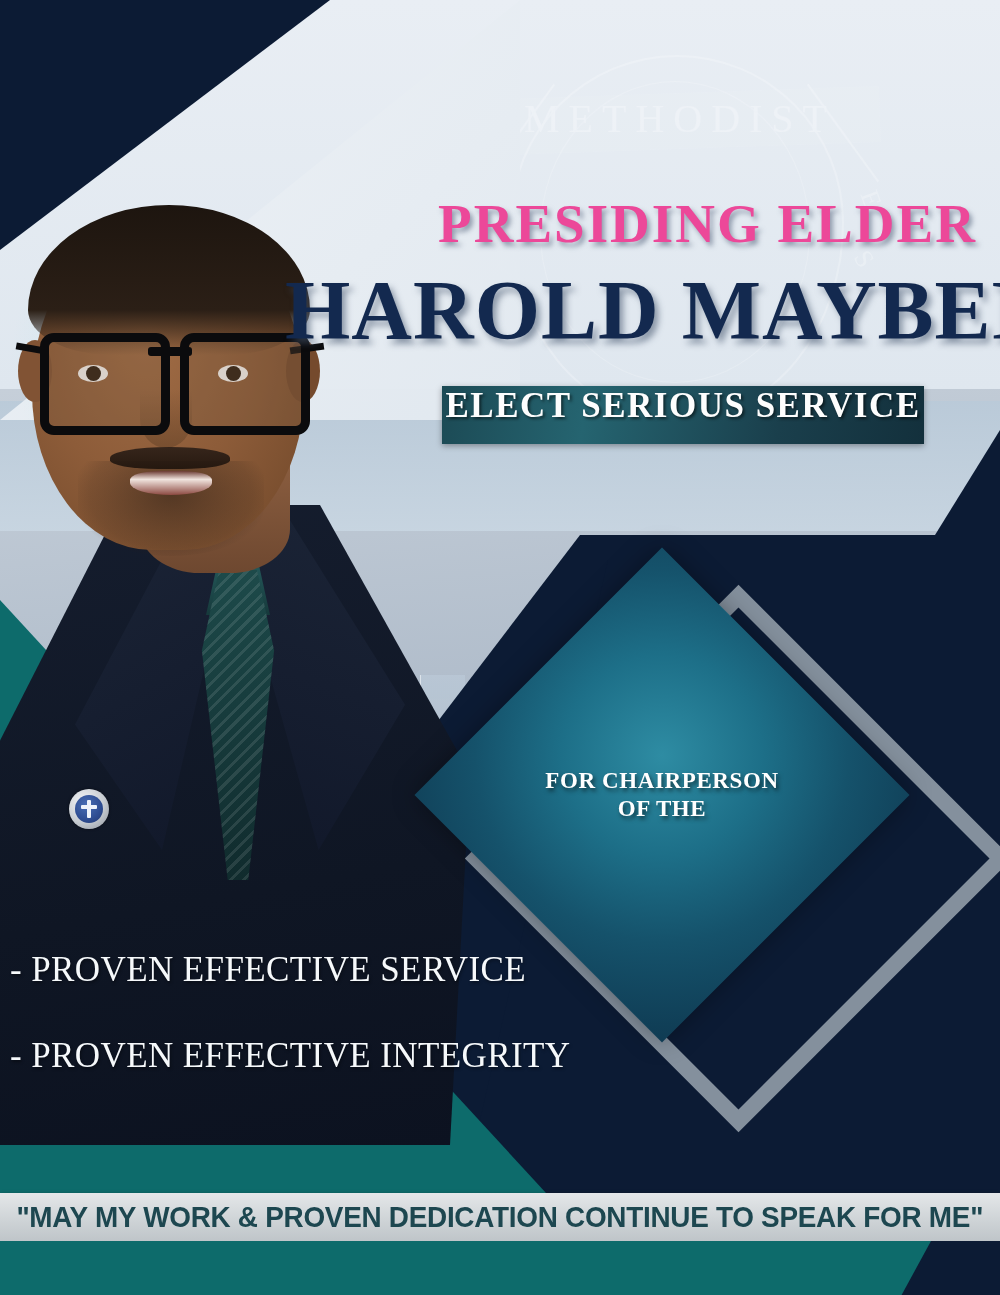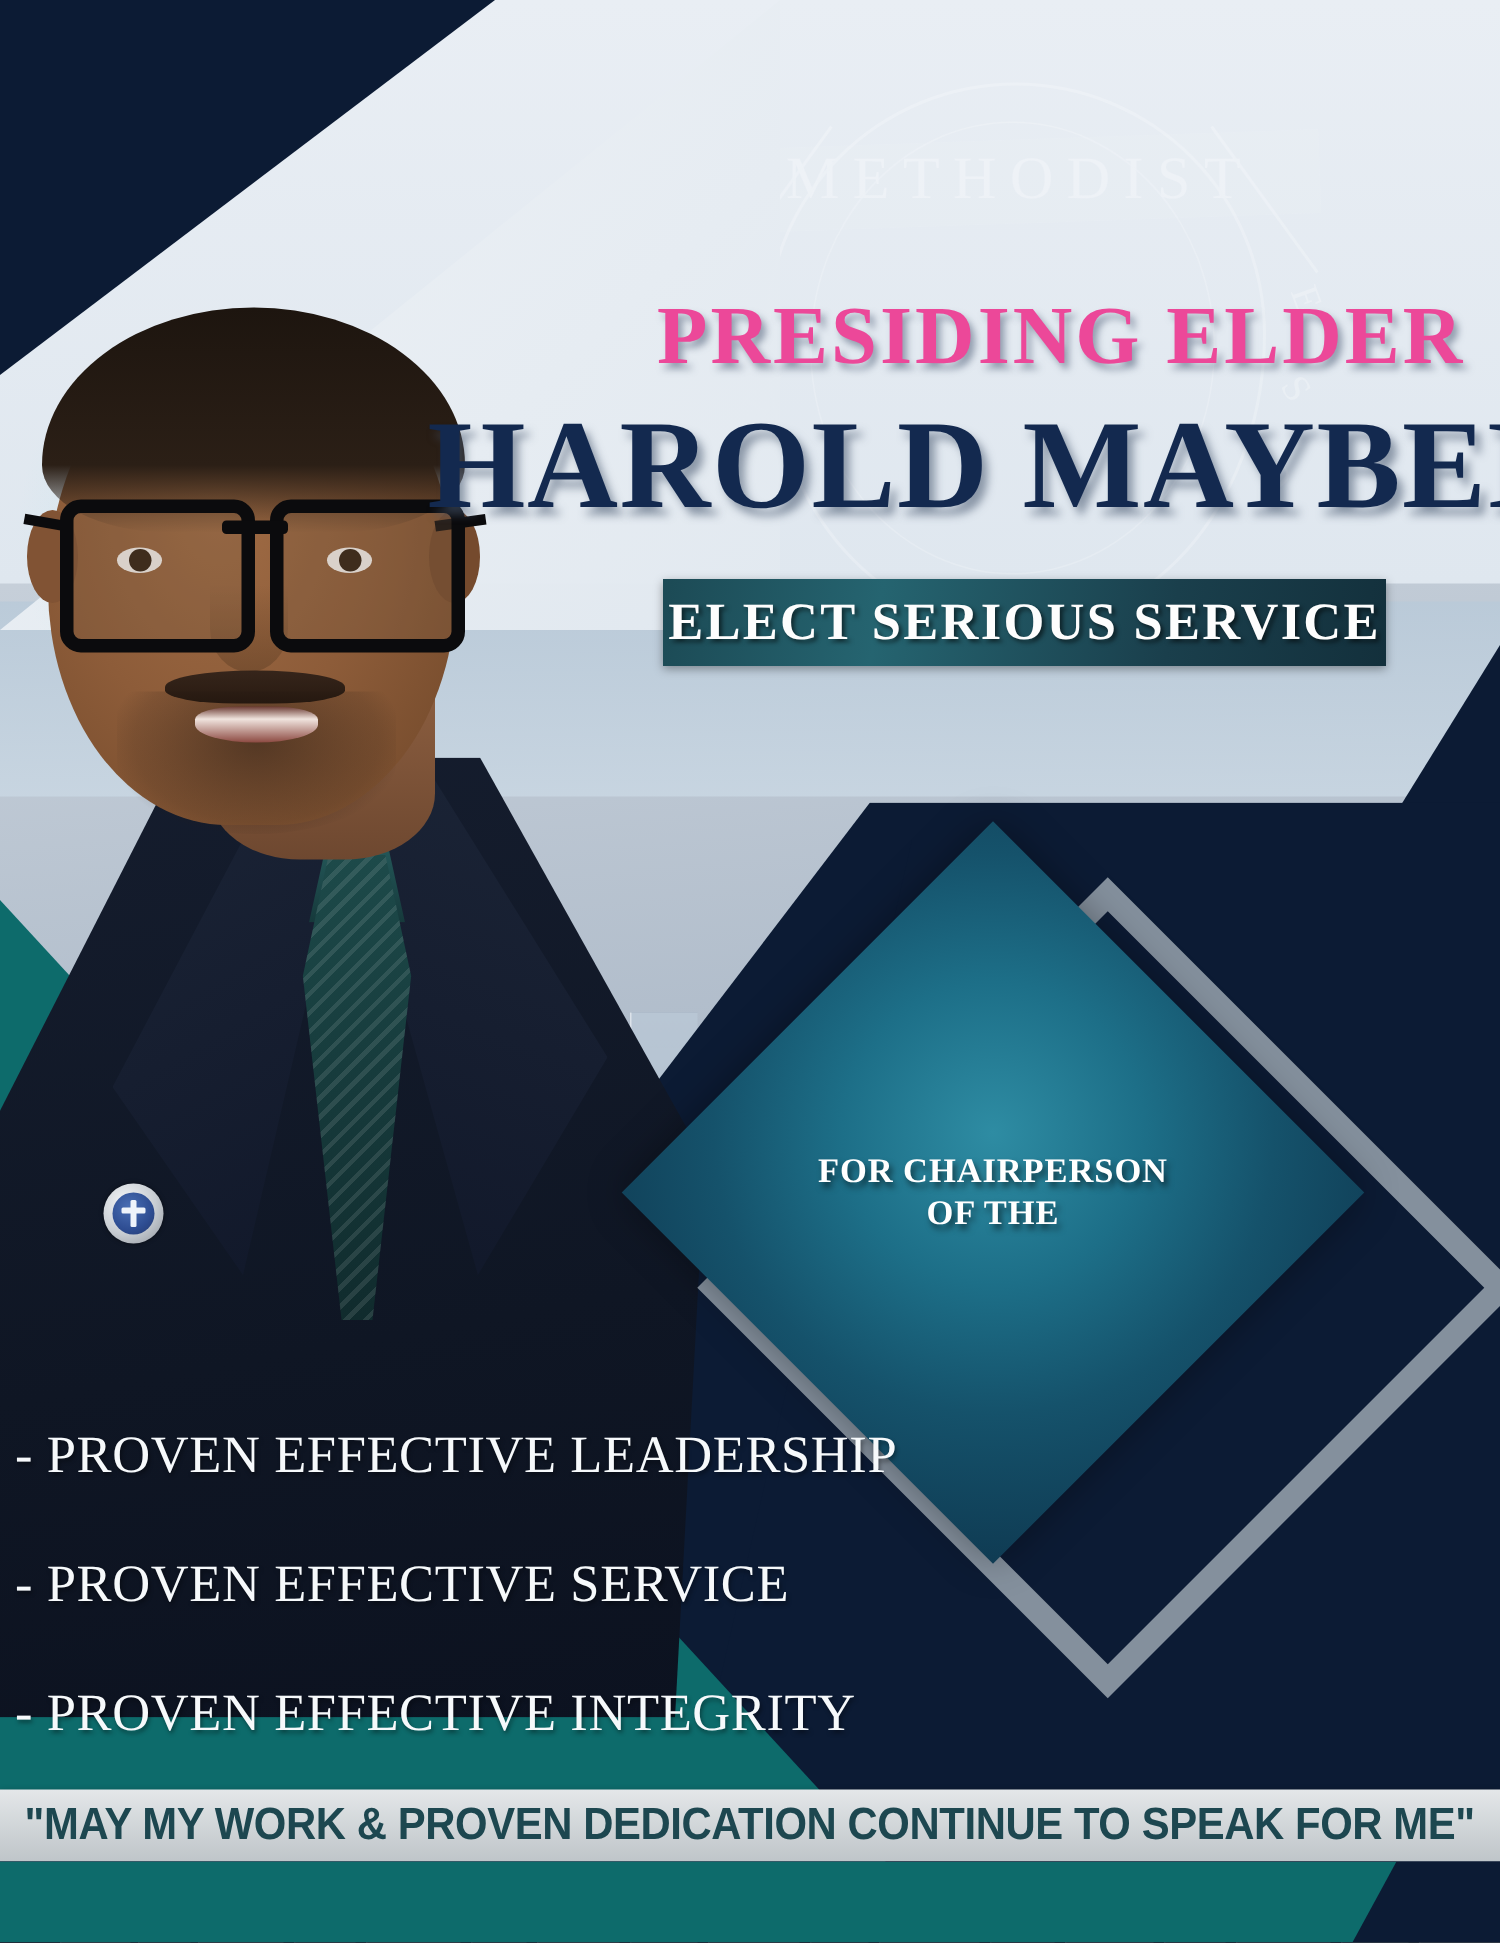--- a/index.html
+++ b/index.html
@@ -205,21 +205,21 @@
     font-size:84px;font-weight:bold;letter-spacing:1px;color:#13294f;
     text-shadow:4px 5px 6px rgba(70,85,110,.55);
     font-family:"Liberation Serif",serif;white-space:nowrap;
   }
 
   
   .electbar{
     position:absolute;left:442px;top:386px;width:482px;height:58px;
     background:linear-gradient(100deg,#1c4a55 0%,#256470 30%,#1a3f4c 70%,#13303c 100%);
     box-shadow:0 2px 6px rgba(0,0,0,.35);
-    display:flex;align-items:center;justify-content:center;
+    display:flex;align-items:flex-start;justify-content:center;
   }
   .electbar span{
     font-size:35px;font-weight:bold;letter-spacing:1.5px;color:#fdfdfd;
     text-shadow:2px 2px 3px rgba(0,0,0,.55);
     font-family:"Liberation Serif",serif;
   }
 
   
   .diamondOutline{
     position:absolute;left:545px;top:665px;width:355px;height:355px;
@@ -362,21 +362,20 @@
   <div class="diamondOutline"></div>
   <div class="diamondFill"></div>
   <div class="diamondText">
     <div class="dt1">
       <span>FOR CHAIRPERSON</span><br>
       <span>OF THE</span>
     </div>
   </div>
 
   <div class="bullets">
-    <div>- PROVEN EFFECTIVE LEADERSHIP</div>
     <div>- PROVEN EFFECTIVE SERVICE</div>
     <div>- PROVEN EFFECTIVE INTEGRITY</div>
   </div>
 
   <div class="quotebar">
     <span>"MAY MY WORK &amp; PROVEN DEDICATION CONTINUE TO SPEAK FOR ME"</span>
   </div>
   <div class="bottomStrip">
     <div class="teal"></div>
   </div>

